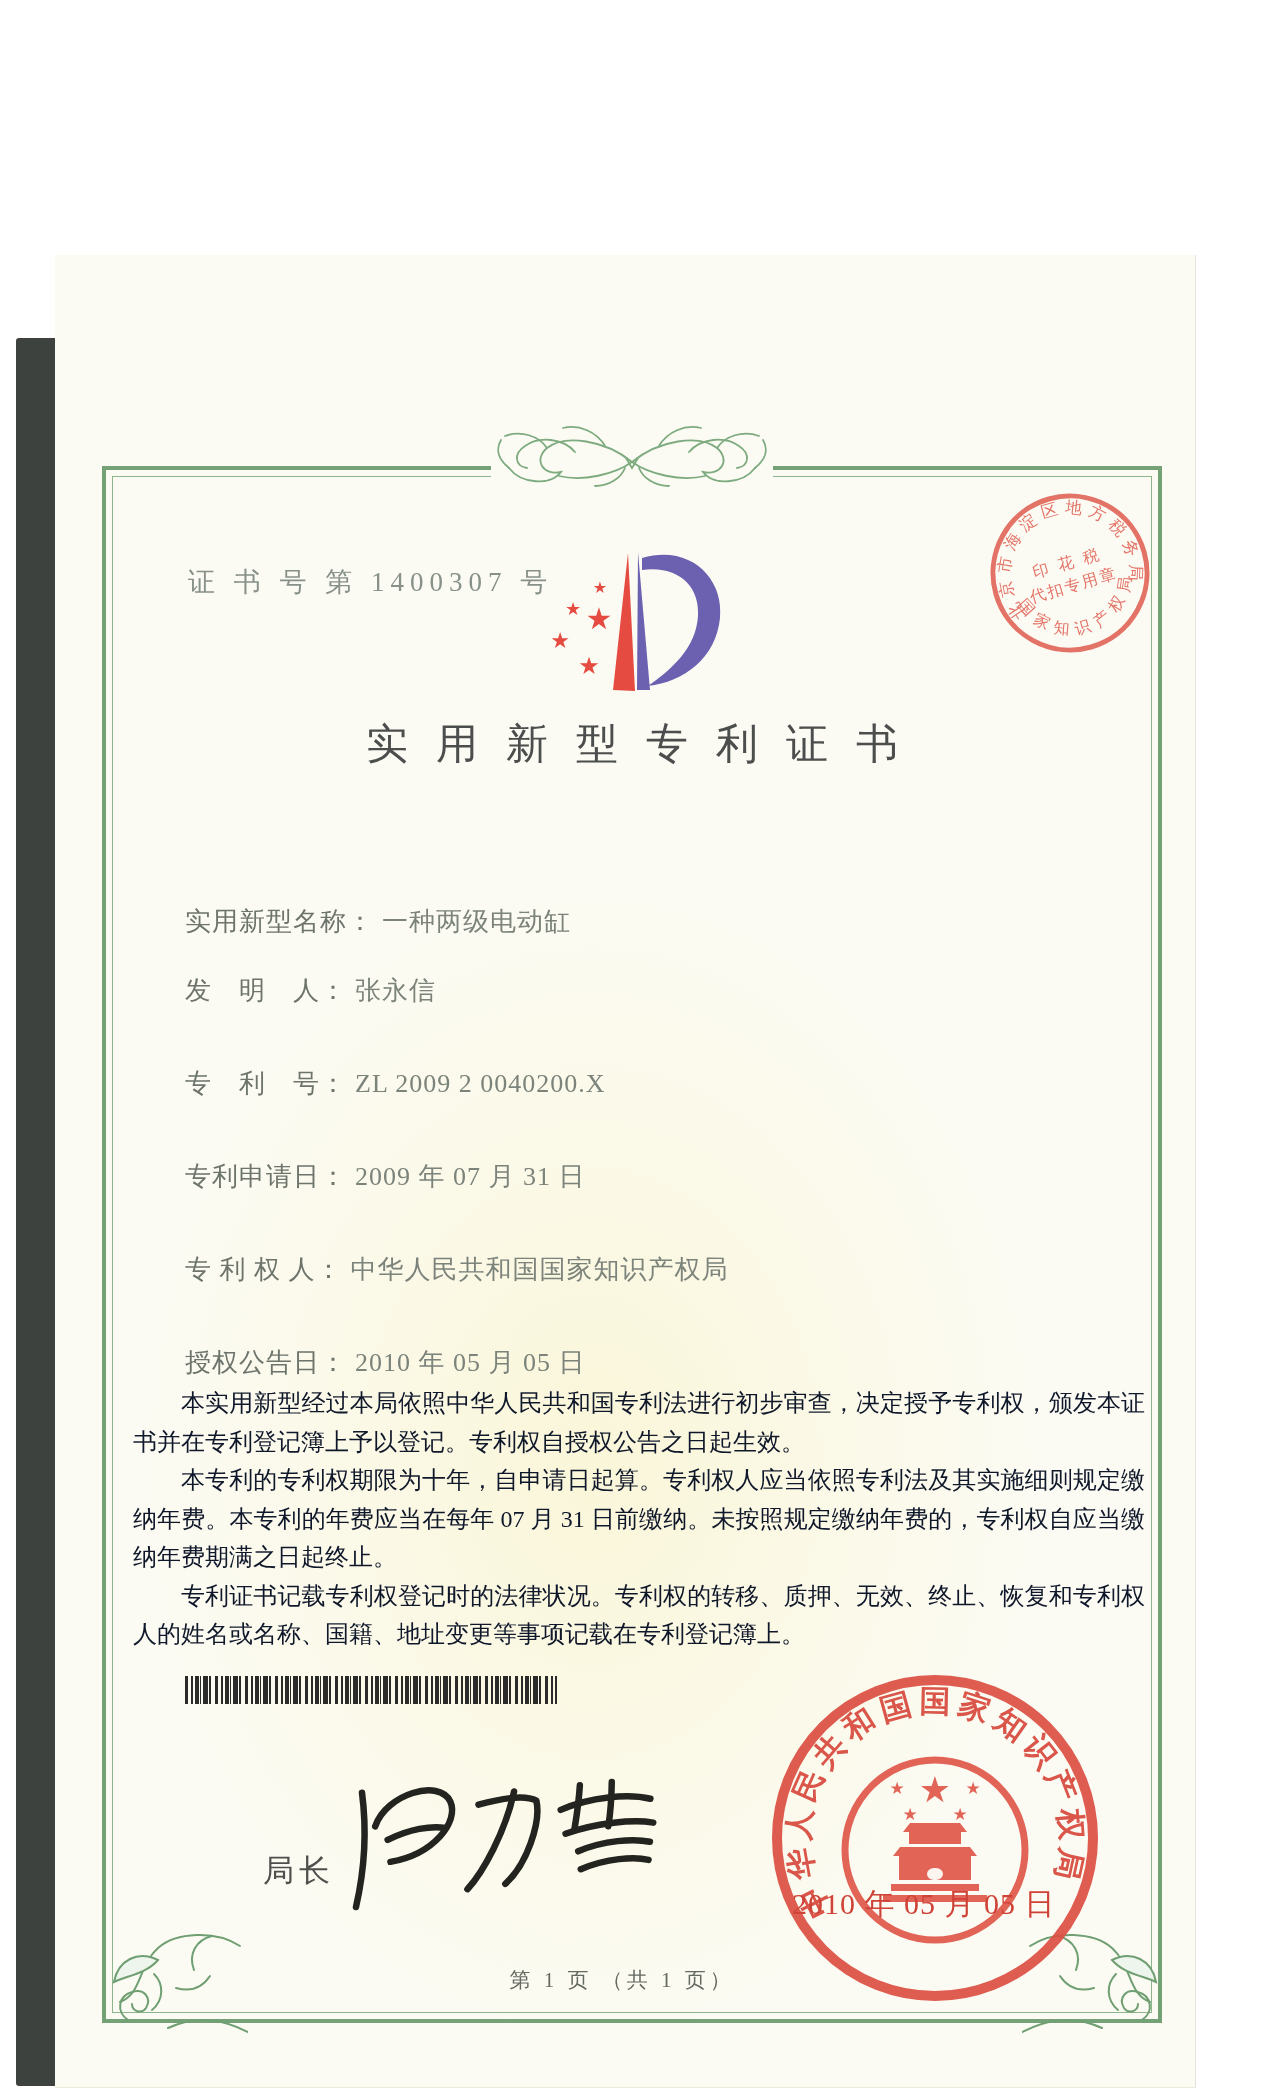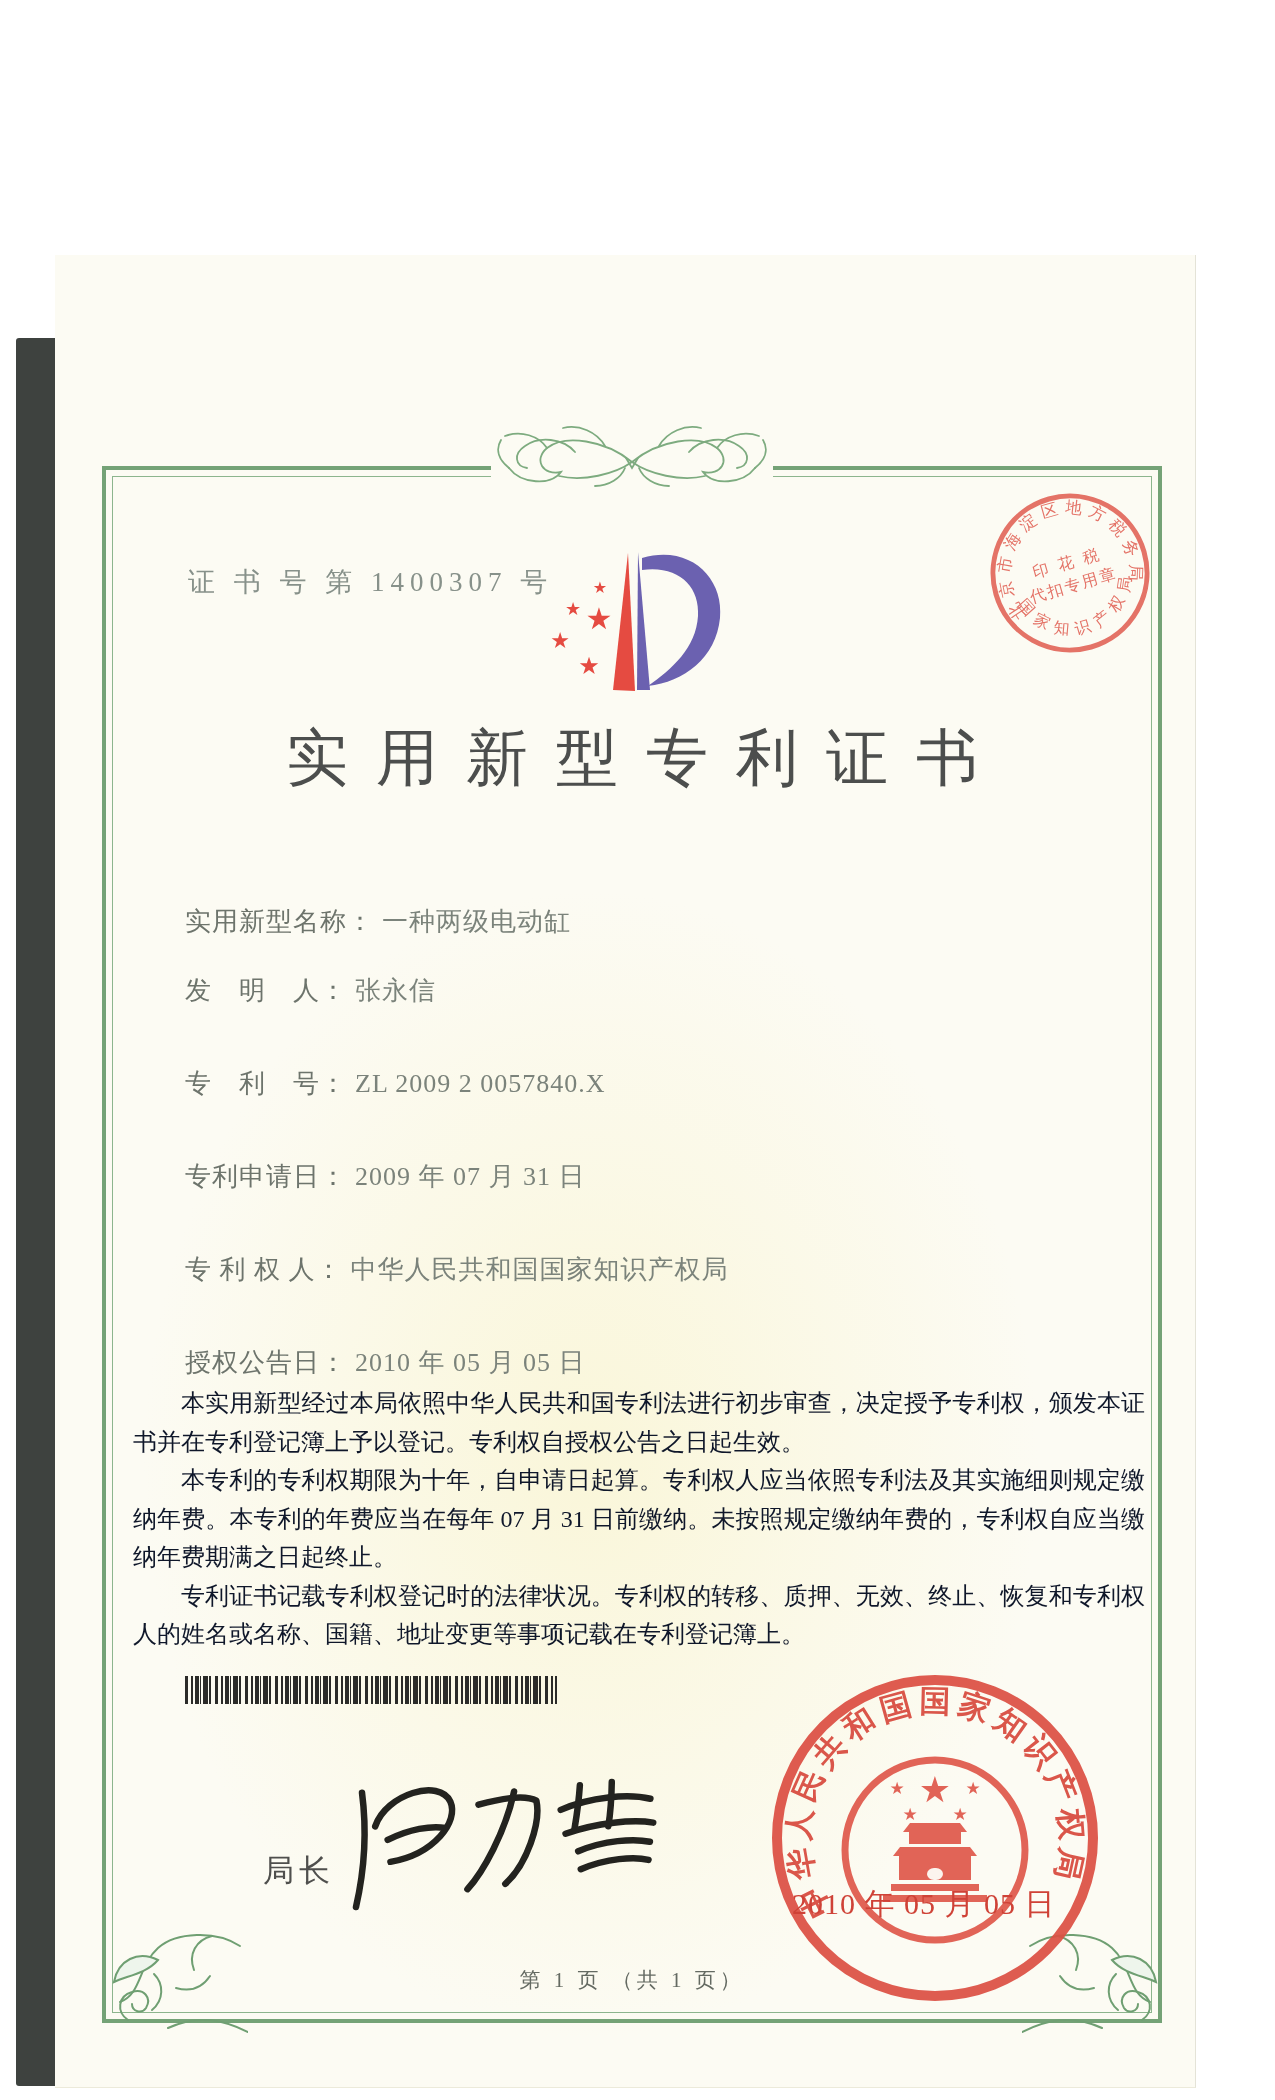--- a/index.html
+++ b/index.html
@@ -23,21 +23,21 @@
 
   .ornament-top{position:absolute;left:455px;top:412px;}
   .ornament-bl{position:absolute;left:98px;top:1930px;}
   .ornament-br{position:absolute;left:1022px;top:1930px;transform:scaleX(-1);}
 
   .cert-no{position:absolute;left:188px;top:546px;font-size:27px;letter-spacing:6px;color:#87918a;margin-top:18px;}
 
   .cnipa-logo{position:absolute;left:538px;top:536px;}
 
   .title{position:absolute;left:102px;top:716px;width:1060px;text-align:center;
-         font-size:62px;color:#4c4e4d;letter-spacing:28px;font-weight:500;}
+         font-size:42px;color:#4c4e4d;letter-spacing:28px;font-weight:500;}
   .title span{margin-right:-28px;}
 
   .field{position:absolute;left:185px;font-size:26px;color:#6d746c;letter-spacing:1px;white-space:nowrap;}
   .field .value{color:#7b837b;margin-left:8px;}
   .f0{top:904px;} .f1{top:973px;} .f2{top:1066px;} .f3{top:1159px;} .f4{top:1252px;} .f5{top:1345px;}
 
   .body-text{position:absolute;left:133px;top:1384px;width:1012px;
              font-size:24px;line-height:38.5px;color:#0f172a;text-align:justify;}
   .body-text p{margin:0;text-indent:2em;}
 
@@ -49,21 +49,21 @@
 
   .director-label{position:absolute;left:263px;top:1850px;font-size:31px;letter-spacing:5px;color:#4f4f4d;}
   .signature{position:absolute;left:330px;top:1760px;transform:rotate(-2deg);}
   .sr-only{position:absolute;width:1px;height:1px;overflow:hidden;clip:rect(0 0 0 0);white-space:nowrap;}
 
   .seal{position:absolute;left:767px;top:1670px;}
   .seal-date{position:absolute;left:792px;top:1884px;font-size:30px;color:#cf4237;letter-spacing:1px;white-space:nowrap;}
 
   .tax-stamp{position:absolute;left:985px;top:488px;transform:rotate(-16deg);opacity:.92;}
 
-  .footer{position:absolute;left:102px;top:1966px;width:1060px;text-align:center;
+  .footer{position:absolute;left:92px;top:1966px;width:1060px;text-align:center;
           font-size:21px;letter-spacing:4px;color:#646a62;}
 </style>
 </head>
 <body>
 
 <div class="page">
 
   <div class="spine"></div>
 
   <div class="paper"></div>
@@ -141,21 +141,21 @@
 
   <div class="title"><span>实用新型专利证书</span></div>
 
   <div class="field f0">
     <span>实用新型名称：</span><span class="value">一种两级电动缸</span>
   </div>
   <div class="field f1">
     <span>发　明　人：</span><span class="value">张永信</span>
   </div>
   <div class="field f2">
-    <span>专　利　号：</span><span class="value">ZL 2009 2 0057840.X</span>
+    <span>专　利　号：</span><span class="value">ZL 2009 2 0040200.X</span>
   </div>
   <div class="field f3">
     <span>专利申请日：</span><span class="value">2009 年 07 月 31 日</span>
   </div>
   <div class="field f4">
     <span>专 利 权 人：</span><span class="value">中华人民共和国国家知识产权局</span>
   </div>
   <div class="field f5">
     <span>授权公告日：</span><span class="value">2010 年 05 月 05 日</span>
   </div>

